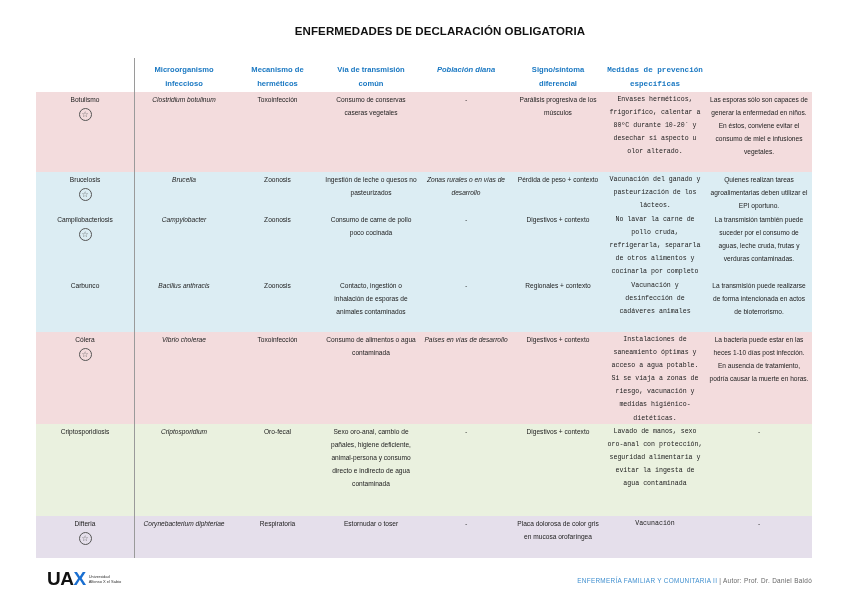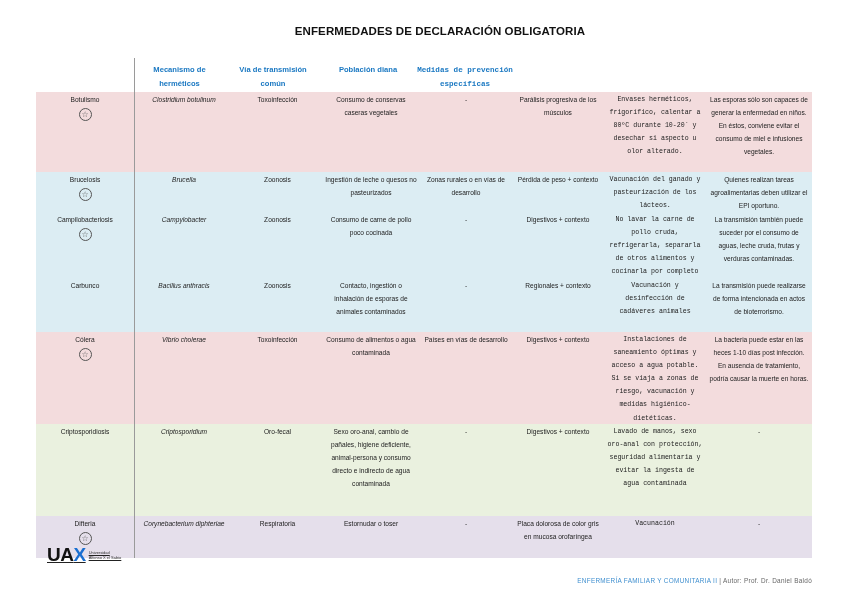--- a/index.html
+++ b/index.html
@@ -6,47 +6,49 @@
   body { width:848px; height:600px; position:relative; overflow:hidden;
          font-family:"Liberation Sans", sans-serif; color:#222; }
   .title { position:absolute; top:25px; left:16px; width:848px; text-align:center;
            font-weight:bold; font-size:11.5px; letter-spacing:0.1px; color:#111; }
   .table { position:absolute; left:36px; top:58px; width:776px; }
   .hdr { display:flex; height:34px; }
   .hdr .c { color:#1a78c2; font-weight:bold; font-size:7.6px; line-height:14px; text-align:center; padding-top:5px; }
   .row { display:flex; }
   .c { box-sizing:border-box; text-align:center; font-size:6.6px; line-height:13.1px; padding:1px 3px 0 3px; }
   .c0 { width:99px; border-right:1px solid #9a9a9a; }
-  .c1 { width:98px; } .c2 { width:89px; } .c3 { width:98px; } .c4 { width:92px; }
+  .c1 { width:98px; } .c2 { width:89px; } .c3 { width:98px; } .c4 { width:92px;font-style:italic; }
   .c5 { width:92px; } .c6 { width:102px;font-family:Liberation Mono, monospace; } .c7 { width:106px; }
   .it { font-style:italic; }
   .star { display:block; margin:2px auto 0; width:11px; height:11px; border:1px solid #555; border-radius:50%;
           font-size:8px; line-height:11px; text-align:center; color:#555; }
   .pink { background:#f3dcdd; }
   .blue { background:#dcedf3; }
   .green { background:#eaf1df; }
   .lav { background:#e5dfeb; }
-  .logo { position:absolute; left:47px; top:544px; display:flex; align-items:center;text-decoration:underline; }
+  .logo { position:absolute; left:47px; top:568px; display:flex; align-items:center; }
   .logo .uax { font-size:19px; font-weight:bold; letter-spacing:-0.5px; color:#111; }
   .logo .uax span { color:#1a6fd1; }
   .logo .sub { font-size:4px; line-height:5px; margin-left:3px; color:#333; }
   .footer { position:absolute; right:36px; top:577px; font-size:6.4px; color:#666; letter-spacing:0.3px; }
   .footer .course { color:#3f8fcf; }
 </style>
 </head>
 <body>
 
 <div class="title">ENFERMEDADES DE DECLARACIÓN OBLIGATORIA</div>
 
 <div class="table">
   <div class="hdr">
     <div class="c c0"></div>
+    <div class="c c1">Microorganismo infeccioso</div>
     <div class="c c2">Mecanismo de herméticos</div>
     <div class="c c3">Vía de transmisión común</div>
     <div class="c c4">Población diana</div>
+    <div class="c c5">Signo/síntoma diferencial</div>
     <div class="c c6">Medidas de prevención específicas</div>
   </div>
 
   <div class="row pink" style="height:80px">
     <div class="c c0"><span>Botulismo</span><span class="star">☆</span></div>
     <div class="c c1 it">Clostridium botulinum</div>
     <div class="c c2">Toxoinfección</div>
     <div class="c c3">Consumo de conservas caseras vegetales</div>
     <div class="c c4">-</div>
     <div class="c c5">Parálisis progresiva de los músculos</div>

